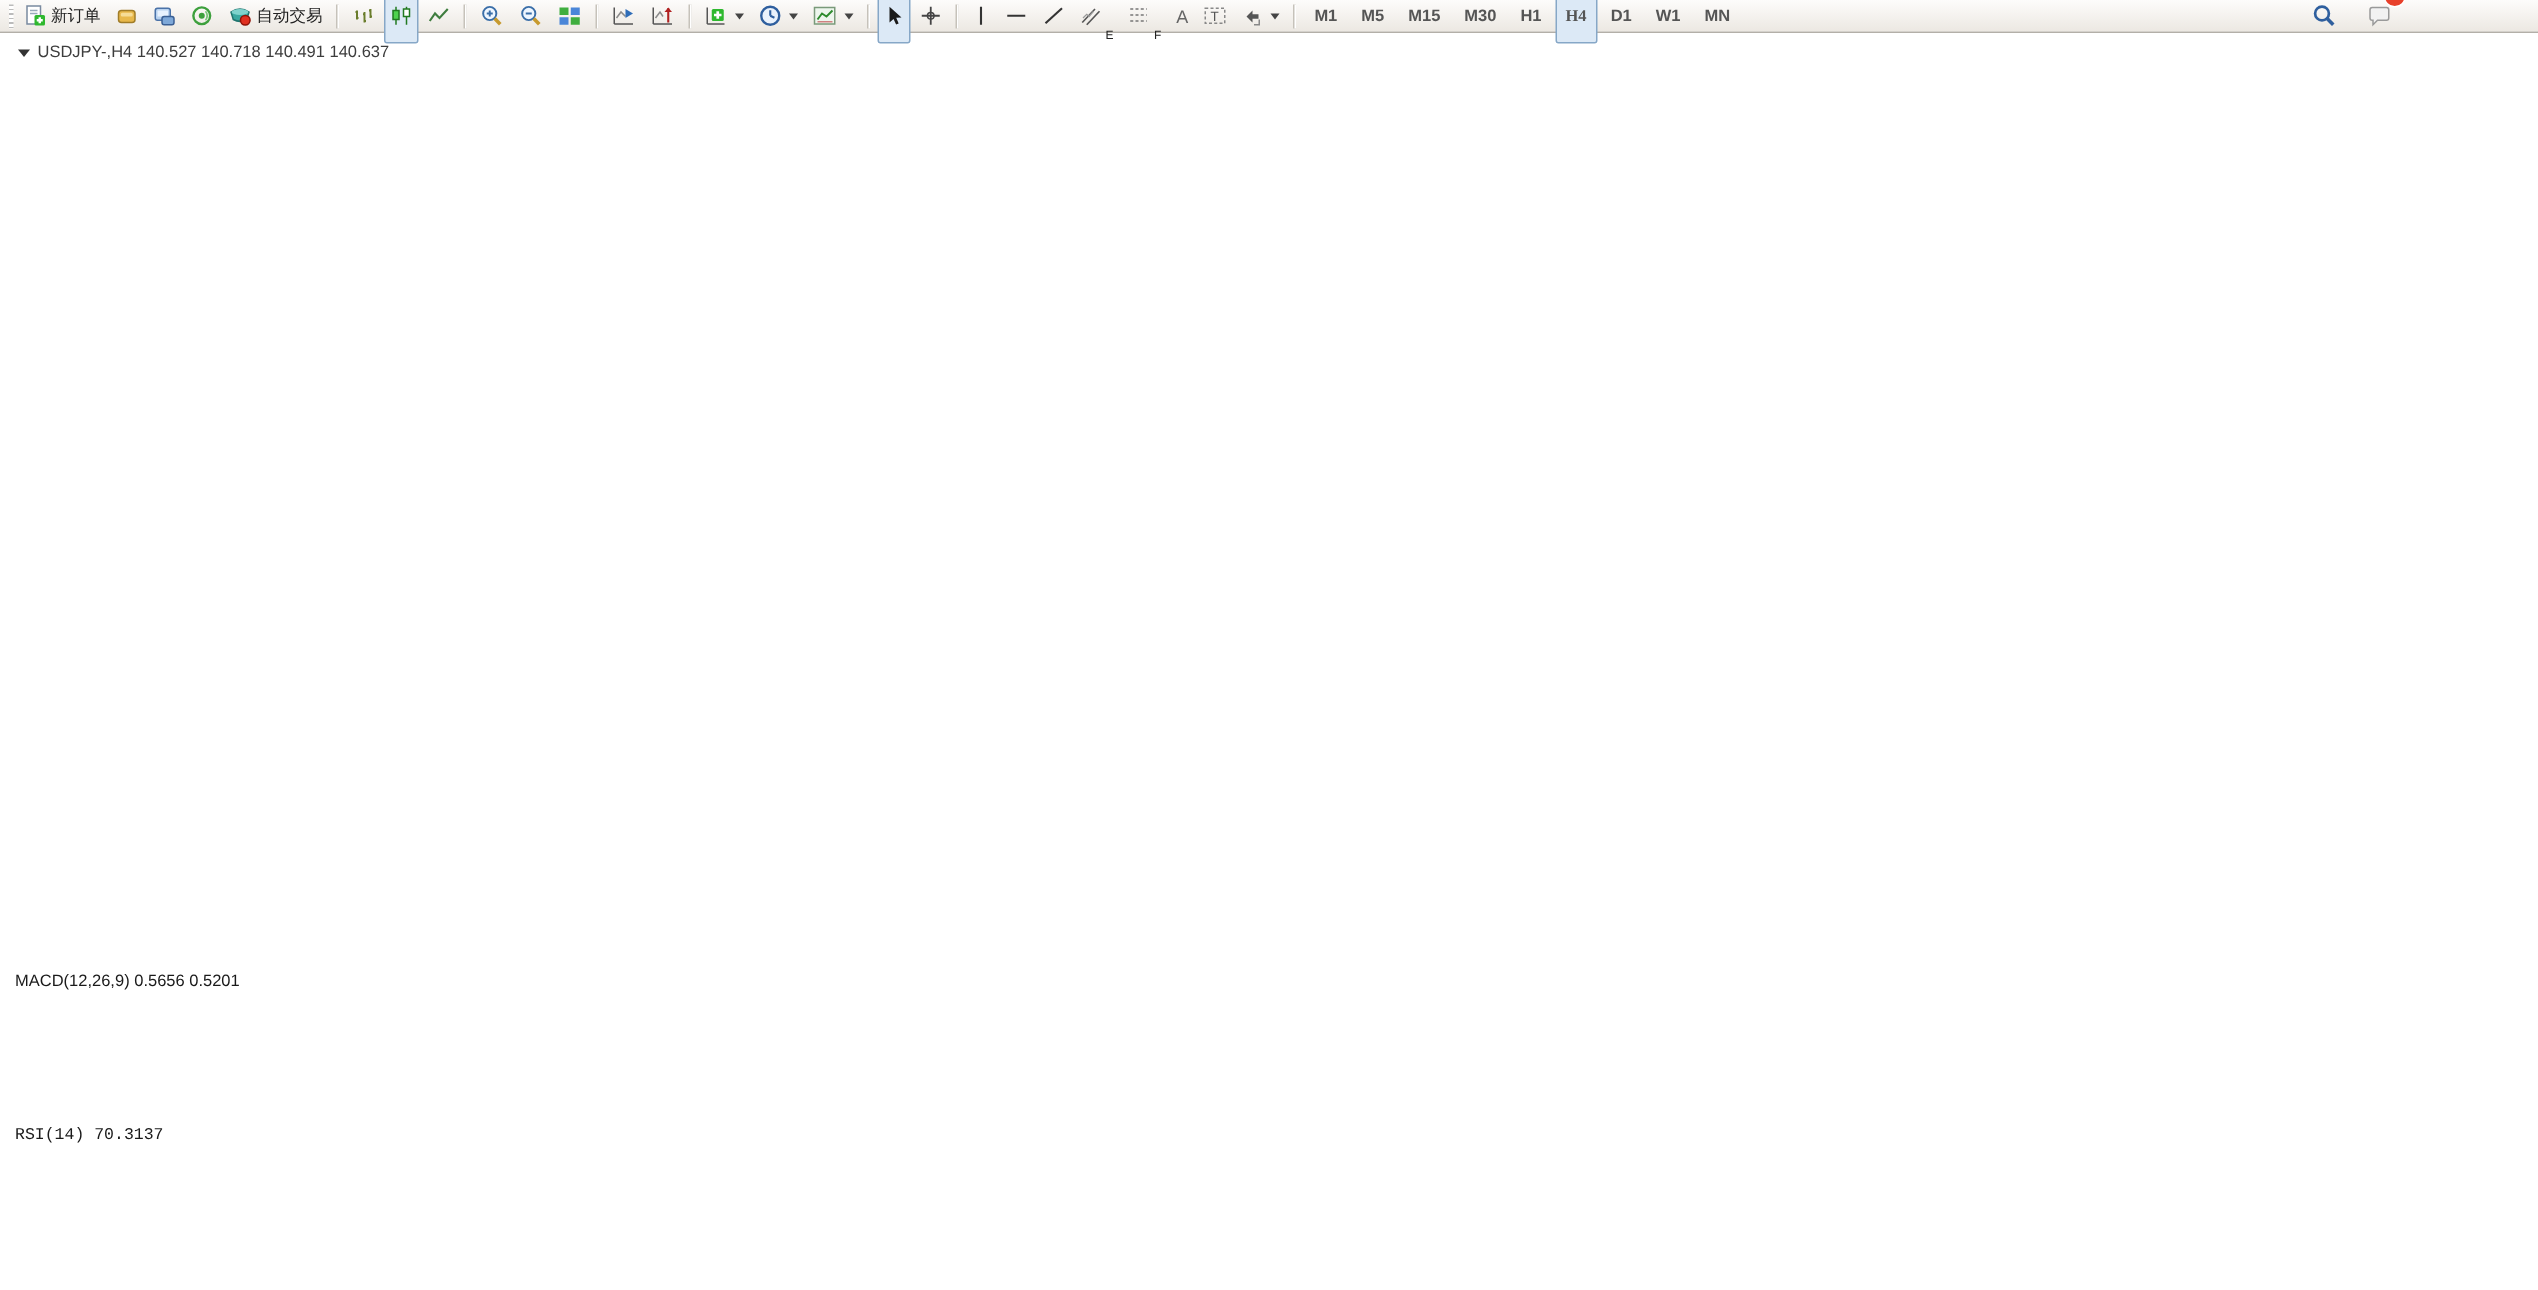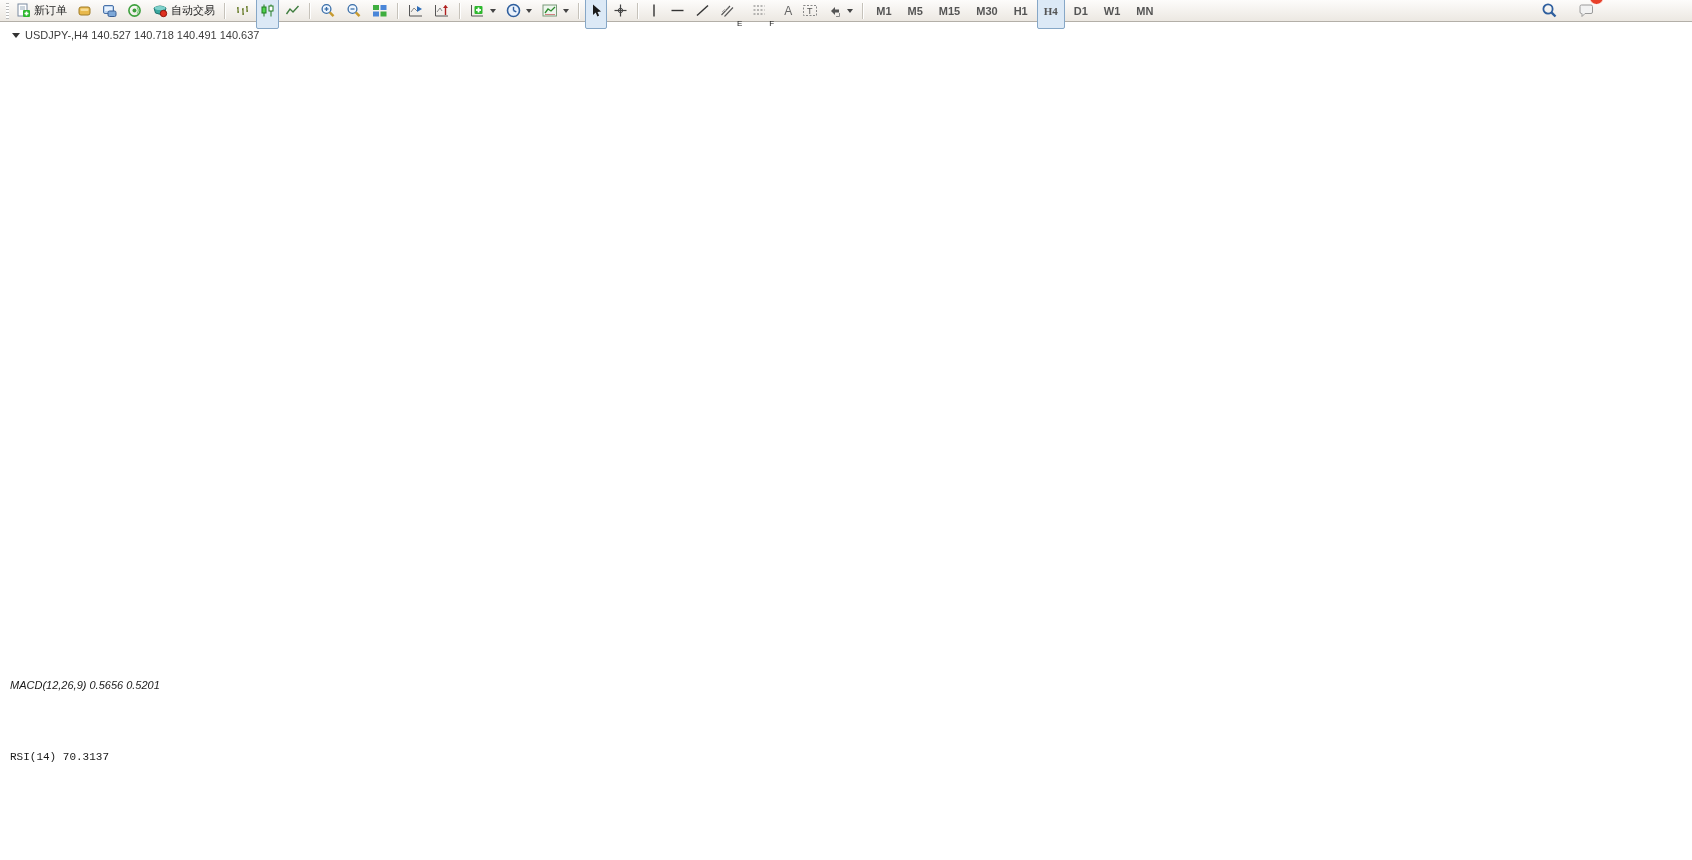--- a/index.html
+++ b/index.html
@@ -677,16 +677,16 @@
       </g>
     </svg>
   <div id="edge-left"></div>
   <div id="edge-bottom"></div>
 
   <div id="chart-wrap" style="pointer-events:none;">
     <div class="pane-label" id="ohlc-header">
       <span class="tri-down"></span>
       <span>USDJPY-,H4  140.527 140.718 140.491 140.637</span>
     </div>
-    <div class="pane-label" style="left:10px;top:657px;font-style:italic;">MACD(12,26,9) 0.5656 0.5201</div>
+    <div class="pane-label" style="left:10px;top:626px;">MACD(12,26,9) 0.5656 0.5201</div>
     <div class="pane-label" style="left:10px;top:729px;font-family:Liberation Mono, monospace;">RSI(14) 70.3137</div>
   </div>
 </div>
 
 </body></html>

